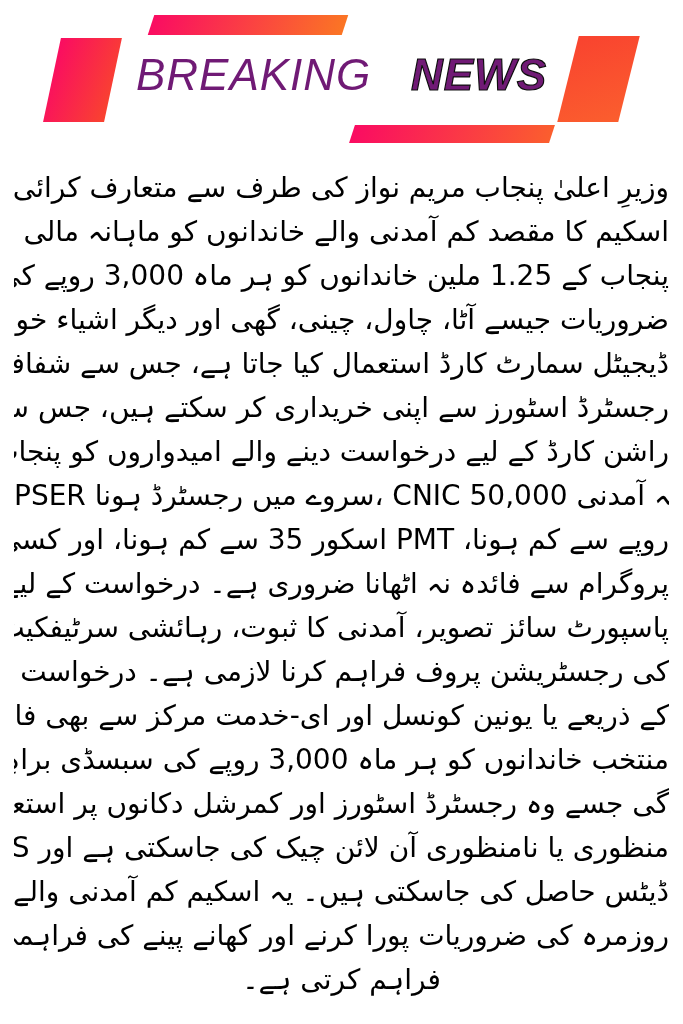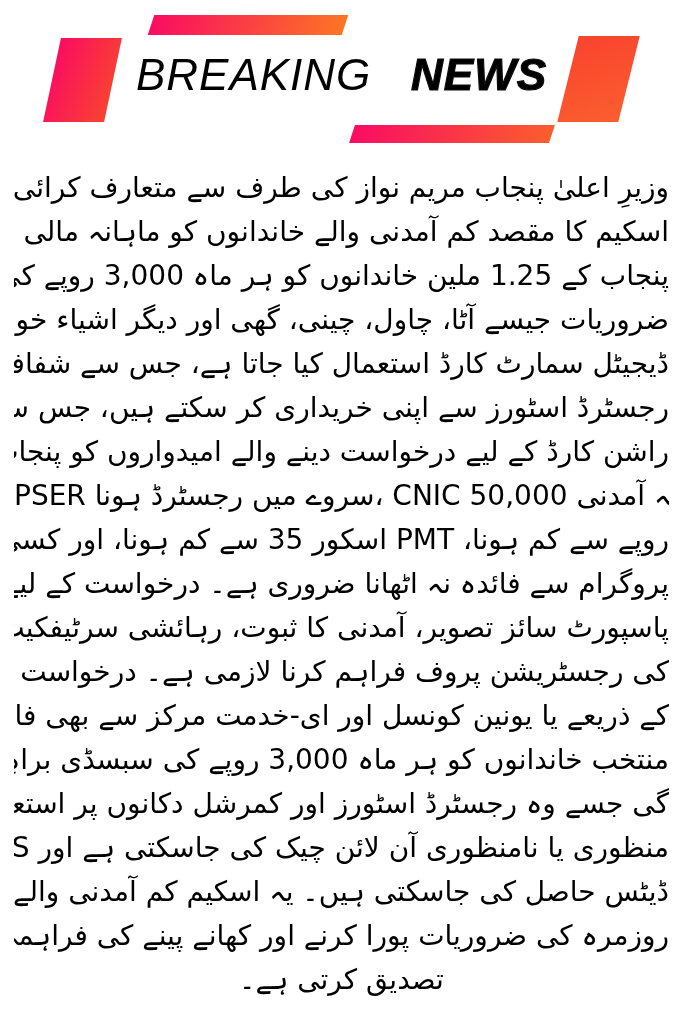--- a/index.html
+++ b/index.html
@@ -38,21 +38,21 @@
   }
 
   .banner-title {
     position: absolute;
     left: 0; right: 0; top: 50px;
     text-align: center;
     font-family: "Liberation Sans", sans-serif;
     font-style: italic;
     font-size: 44px;
     letter-spacing: 1px;
-    color: #000000;
+    color: #701a75;
     white-space: nowrap;
   }
   .banner-title .t-regular { font-weight: 400; }
   .banner-title .t-bold { font-weight: 700; -webkit-text-stroke: 1.2px #0d0d0d; }
 
   
   .article {
     position: absolute;
     top: 166px; left: 0;
     width: 683px;
@@ -108,16 +108,16 @@
         <div class="article-line">پروگرام سے فائدہ نہ اٹھانا ضروری ہے۔ درخواست کے لیے شناختی کارڈ، موبائل نمبر،</div>
         <div class="article-line">پاسپورٹ سائز تصویر، آمدنی کا ثبوت، رہائشی سرٹیفکیٹ یا یوٹیلیٹی بل، اور PSER سروے</div>
         <div class="article-line">کی رجسٹریشن پروف فراہم کرنا لازمی ہے۔ درخواست دہندگان آن لائن PSER پورٹل</div>
         <div class="article-line">کے ذریعے یا یونین کونسل اور ای-خدمت مرکز سے بھی فارم جمع کروا سکتے ہیں۔</div>
         <div class="article-line">منتخب خاندانوں کو ہر ماہ 3,000 روپے کی سبسڈی براہِ راست ڈیجیٹل کارڈ میں فراہم کی جائے</div>
         <div class="article-line">گی جسے وہ رجسٹرڈ اسٹورز اور کمرشل دکانوں پر استعمال کر سکیں گے۔ درخواست کی حیثیت،</div>
         <div class="article-line">منظوری یا نامنظوری آن لائن چیک کی جاسکتی ہے اور SMS یا ہیلپ لائن کے ذریعے اپ</div>
         <div class="article-line">ڈیٹس حاصل کی جاسکتی ہیں۔ یہ اسکیم کم آمدنی والے خاندانوں کے لیے مالی دباؤ کم کرنے،</div>
         <div class="article-line">روزمرہ کی ضروریات پورا کرنے اور کھانے پینے کی فراہمی کو یقینی بنانے میں ایک بہترین موقع</div>
       </div>
-    <div class="article-line closing">تصدیق کرتی ہے۔</div>
+    <div class="article-line closing">فراہم کرتی ہے۔</div>
   </div>
 
 </div>
 
 </body></html>

